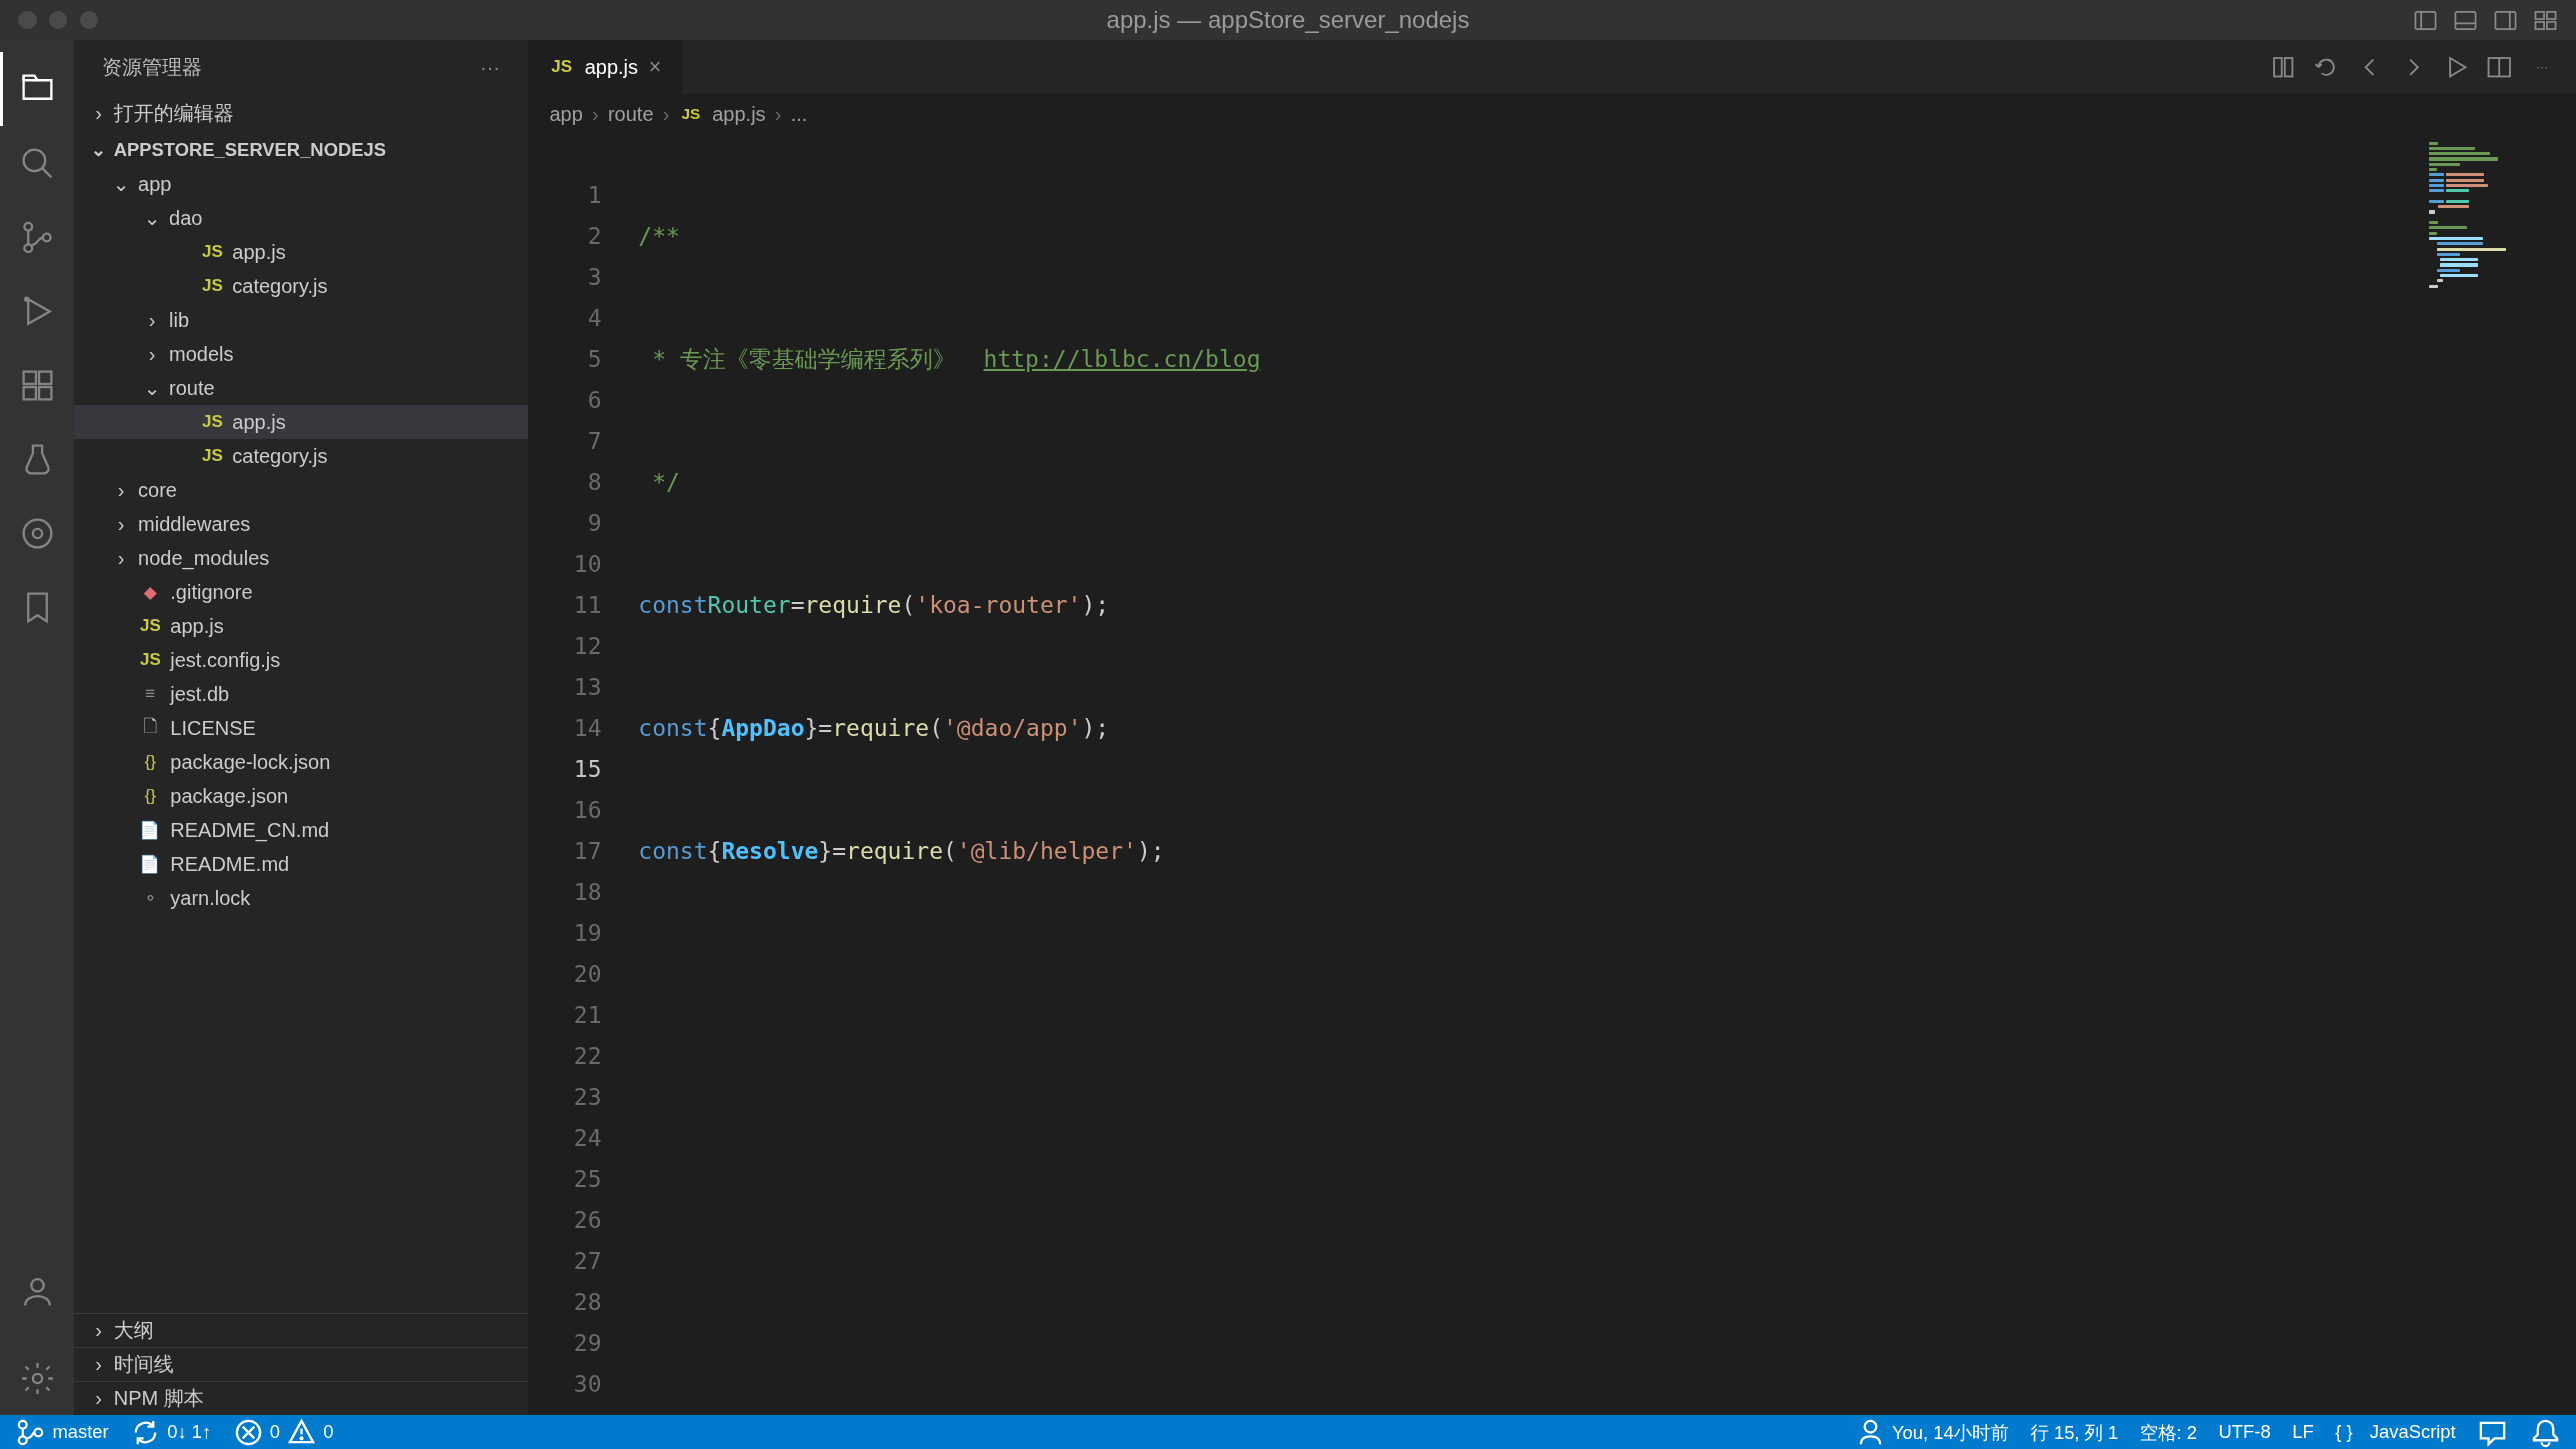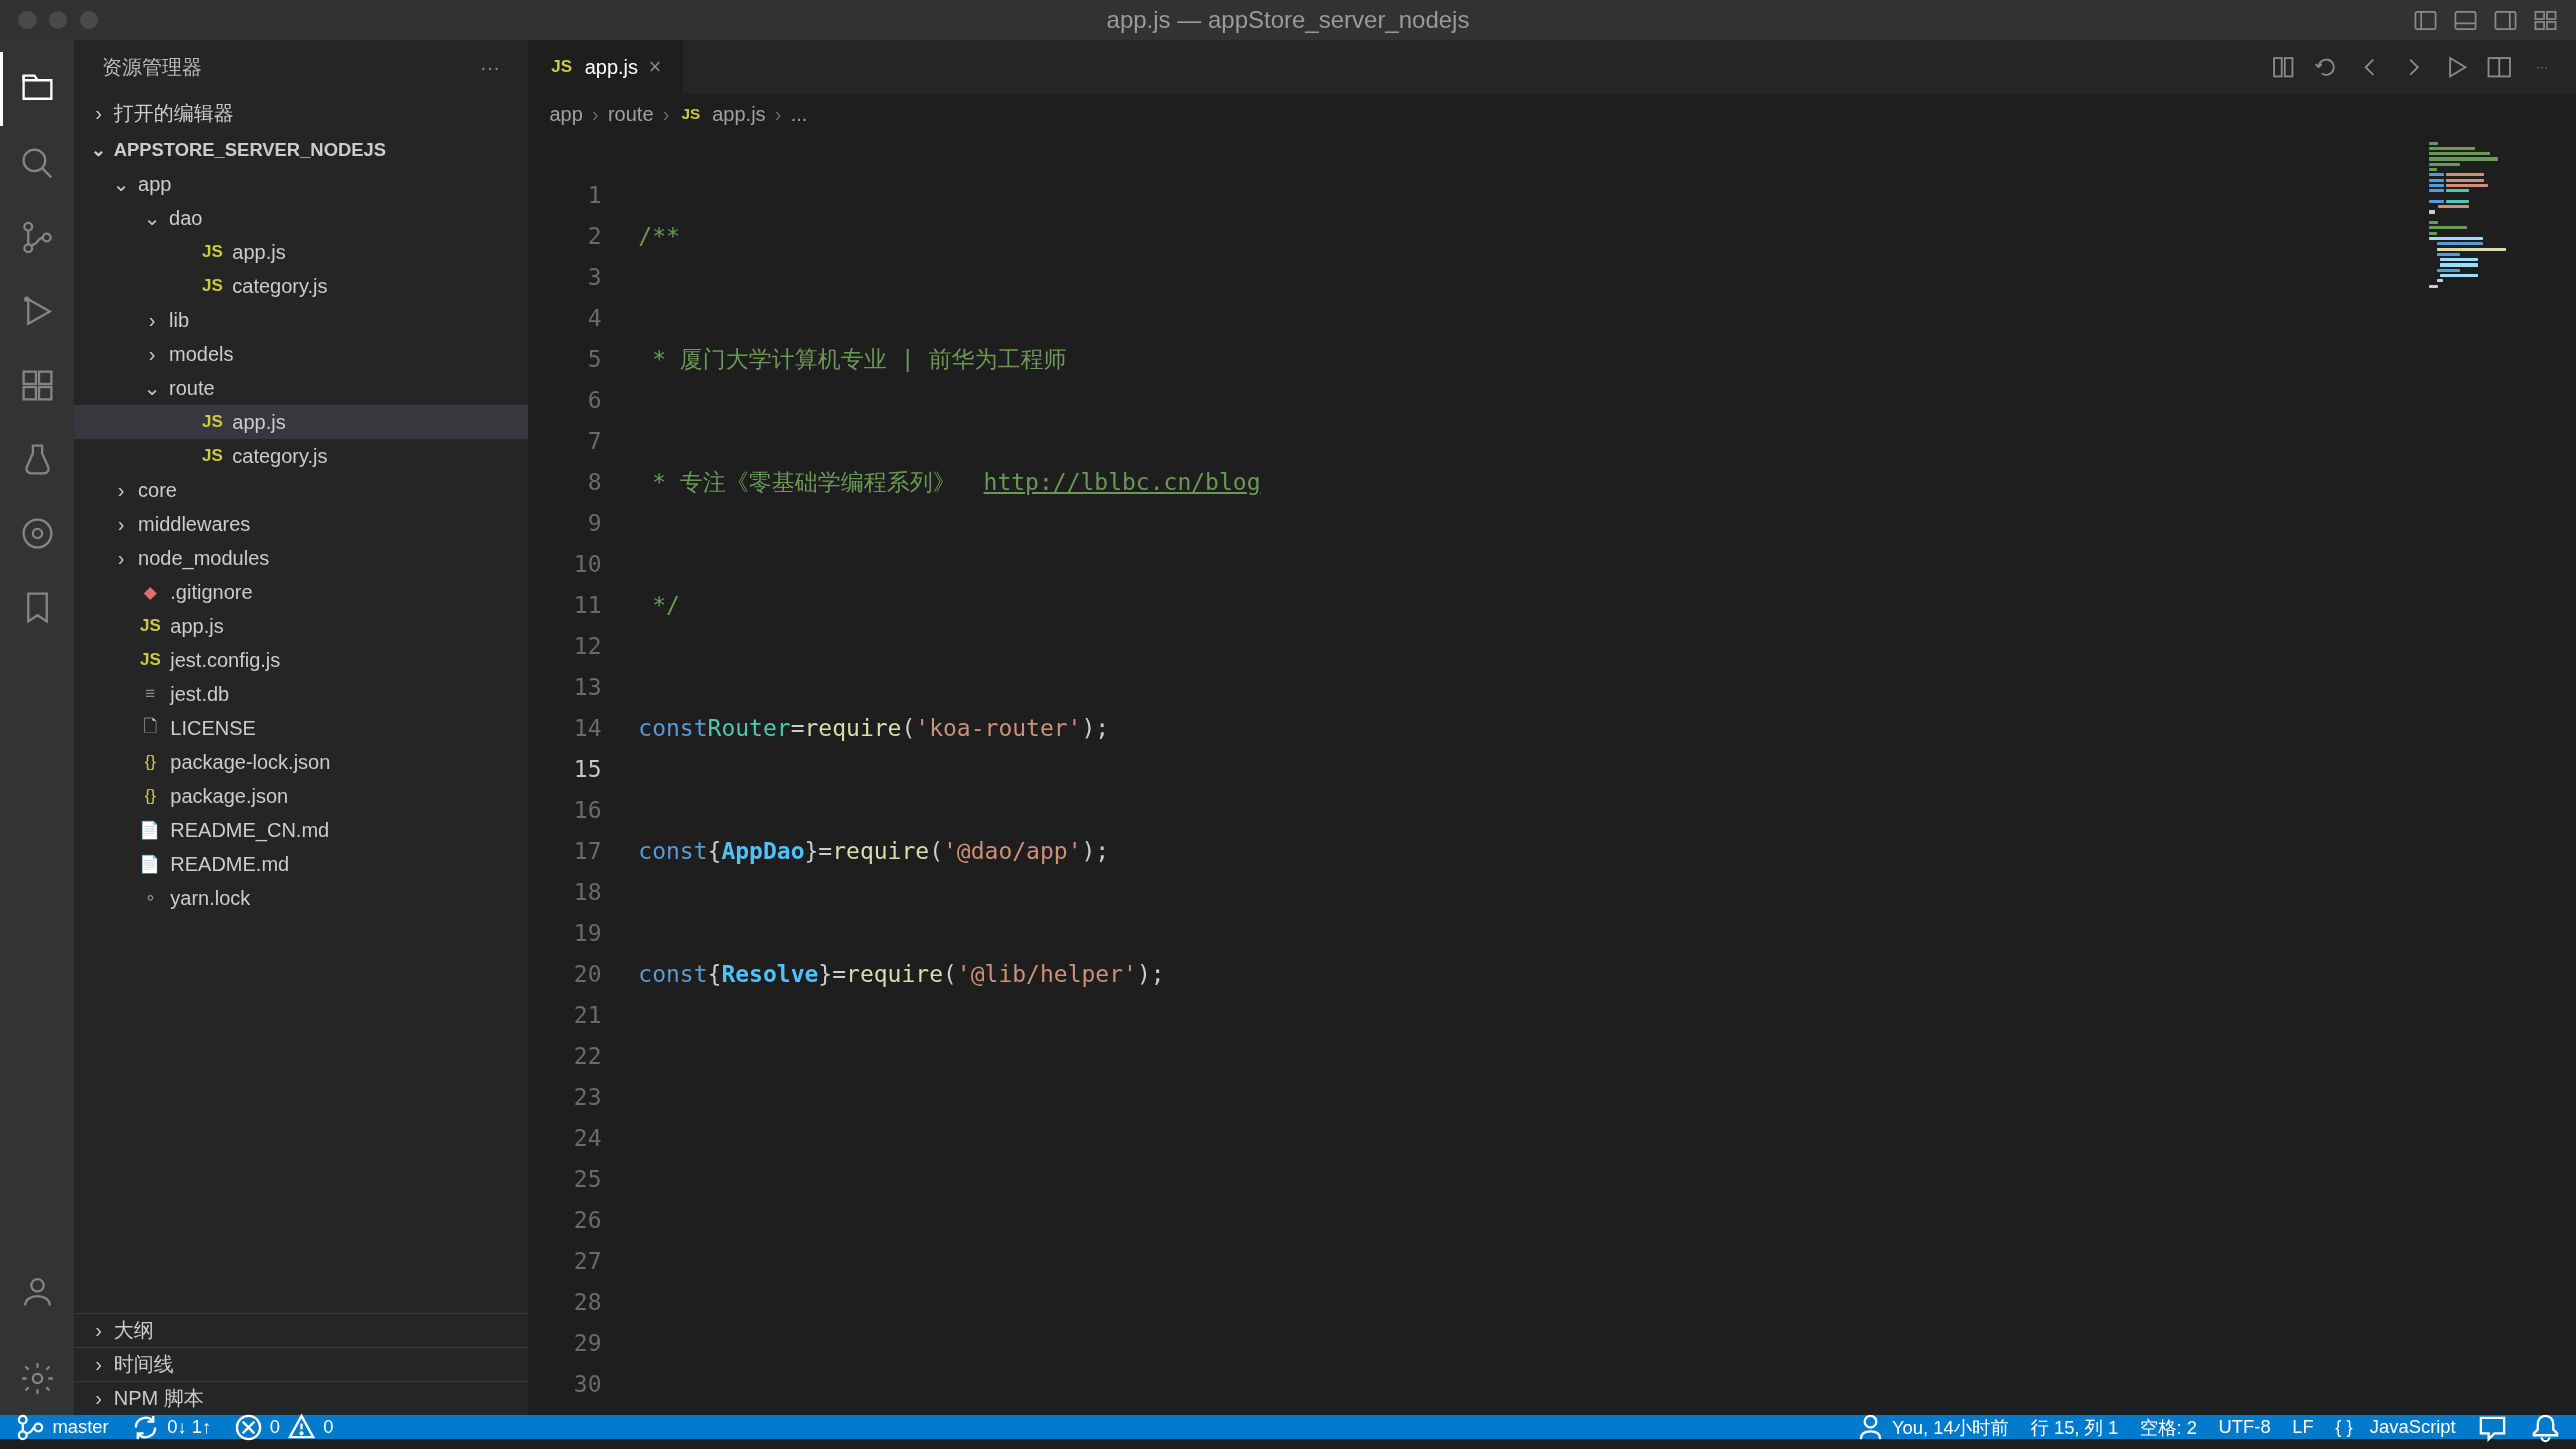--- a/index.html
+++ b/index.html
@@ -77,21 +77,21 @@
 .tok-punct { color: #cccccc; }
 .tok-op { color: #cccccc; }
 .tok-link { color: #6a9955; text-decoration: underline; }
 
 
 .minimap { position: absolute; top: 94px; right: 0; width: 153px; height: calc(100% - 94px); background: #1e1e1e; padding: 6.1px; }
 .minimap-line { height: 3.8px; margin: 1.5px 0; display: flex; gap: 1.5px; }
 .mm-seg { height: 3.1px; border-radius: 0.8px; }
 
 
-.status-bar { height: 24px; background: #007acc; display: flex; align-items: center; font-size: 18.4px; color: #ffffff; padding: 0 15.3px; gap: 21.5px; }
+.status-bar { height: 34px; background: #007acc; display: flex; align-items: center; font-size: 18.4px; color: #ffffff; padding: 0 15.3px; gap: 21.5px; }
 .status-item { display: flex; align-items: center; gap: 6.1px; }
 .status-right { margin-left: auto; display: flex; gap: 21.5px; align-items: center; }
 
 svg { width: 31px; height: 31px; }
 .activity-item svg { width: 37px; height: 37px; }
 .titlebar-icon svg { width: 23px; height: 23px; }
 .editor-action svg { width: 24.5px; height: 24.5px; }
 </style>
 </head>
 <body>
@@ -417,21 +417,20 @@
           <div class="line-no">24</div>
           <div class="line-no">25</div>
           <div class="line-no">26</div>
           <div class="line-no">27</div>
           <div class="line-no">28</div>
           <div class="line-no">29</div>
           <div class="line-no">30</div>
       </div>
       <div class="code-content">
         <div class="code-line"><span class="tok-comment">/**</span></div>
-        <div class="code-line"><span class="tok-comment"> * 厦门大学计算机专业 | 前华为工程师</span></div>
         <div class="code-line"><span class="tok-comment"> * 专注《零基础学编程系列》  </span><span class="tok-link">http://lblbc.cn/blog</span></div>
         <div class="code-line"><span class="tok-comment"> */</span></div>
         <div class="code-line"><span class="tok-const">const</span> <span class="tok-type">Router</span> <span class="tok-op">=</span> <span class="tok-func">require</span><span class="tok-punct">(</span><span class="tok-string">'koa-router'</span><span class="tok-punct">);</span></div>
         <div class="code-line"><span class="tok-const">const</span> <span class="tok-punct">{</span> <span class="tok-name">AppDao</span> <span class="tok-punct">}</span> <span class="tok-op">=</span> <span class="tok-func">require</span><span class="tok-punct">(</span><span class="tok-string">'@dao/app'</span><span class="tok-punct">);</span></div>
         <div class="code-line"><span class="tok-const">const</span> <span class="tok-punct">{</span> <span class="tok-name">Resolve</span> <span class="tok-punct">}</span> <span class="tok-op">=</span> <span class="tok-func">require</span><span class="tok-punct">(</span><span class="tok-string">'@lib/helper'</span><span class="tok-punct">);</span></div>
         
         
         
         
         

